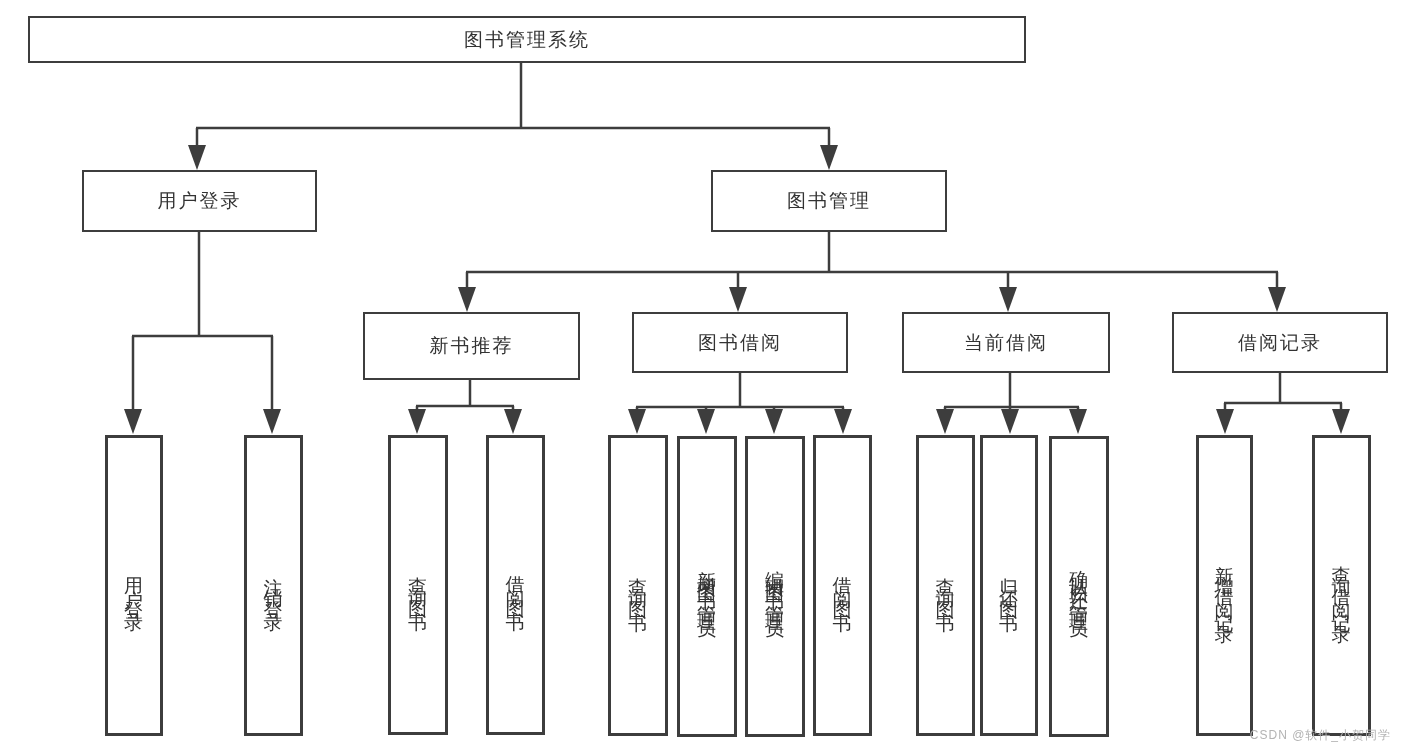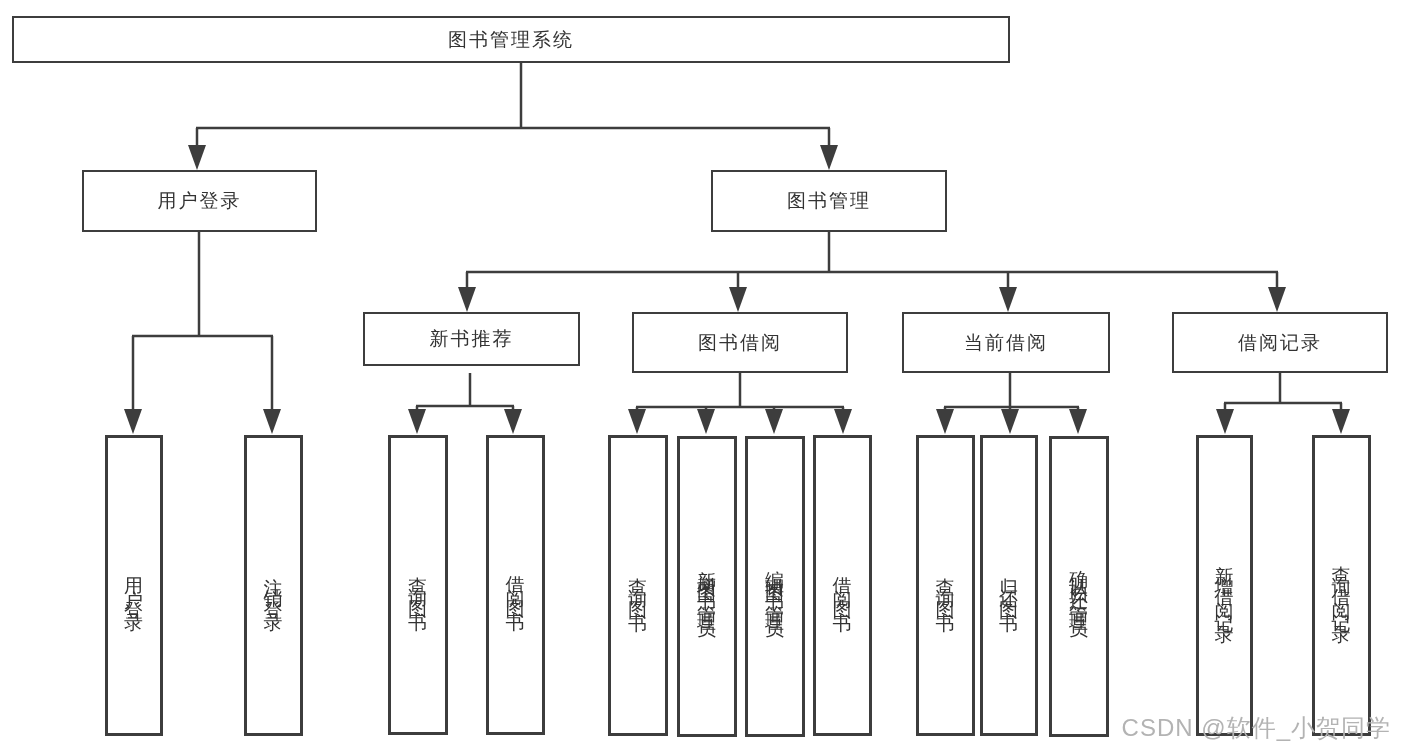--- a/index.html
+++ b/index.html
@@ -32,21 +32,21 @@
     writing-mode:vertical-rl;
     text-orientation:mixed;
     font-size:19px;color:#333333;
     letter-spacing:12px;
     line-height:1;
     white-space:nowrap;
   }
   .watermark{
     position:absolute;
     right:14px;bottom:3px;
-    font-size:24px;
+    font-size:12px;
     color:#b3b3b3;
     letter-spacing:1px;
   }
 </style>
 </head>
 <body>
 
 <div id="stage">
 
   <svg id="connectors" viewBox="0 0 1405 747" xmlns="http://www.w3.org/2000/svg">
@@ -104,26 +104,26 @@
     <polygon points="1069,409 1087,409 1078,434"></polygon>
 
     <line x1="1280" y1="373" x2="1280" y2="404"></line>
     <line x1="1224" y1="403" x2="1342" y2="403"></line>
     <line x1="1225" y1="403" x2="1225" y2="414"></line>
     <line x1="1341" y1="403" x2="1341" y2="414"></line>
     <polygon points="1216,409 1234,409 1225,434"></polygon>
     <polygon points="1332,409 1350,409 1341,434"></polygon>
   </svg>
 
-  <div class="hbox" style="left:12px;top:16px;width:998px;height:47px;">图书管理系统</div>
+  <div class="hbox" style="left:28px;top:16px;width:998px;height:47px;">图书管理系统</div>
 
   <div class="hbox" style="left:82px;top:170px;width:235px;height:62px;">用户登录</div>
   <div class="hbox" style="left:711px;top:170px;width:236px;height:62px;text-align:right;">图书管理</div>
 
-  <div class="hbox" style="left:363px;top:312px;width:217px;height:54px;">新书推荐</div>
+  <div class="hbox" style="left:363px;top:312px;width:217px;height:68px;">新书推荐</div>
   <div class="hbox" style="left:632px;top:312px;width:216px;height:61px;">图书借阅</div>
   <div class="hbox" style="left:902px;top:312px;width:208px;height:61px;">当前借阅</div>
   <div class="hbox" style="left:1172px;top:312px;width:216px;height:61px;text-align:center;">借阅记录</div>
 
   <div class="vbox" style="left:105px;top:435px;width:58px;height:301px;">
     <span class="vtext">用户登录</span>
   </div>
   <div class="vbox" style="left:244px;top:435px;width:59px;height:301px;">
     <span class="vtext">注销登录</span>
   </div>

